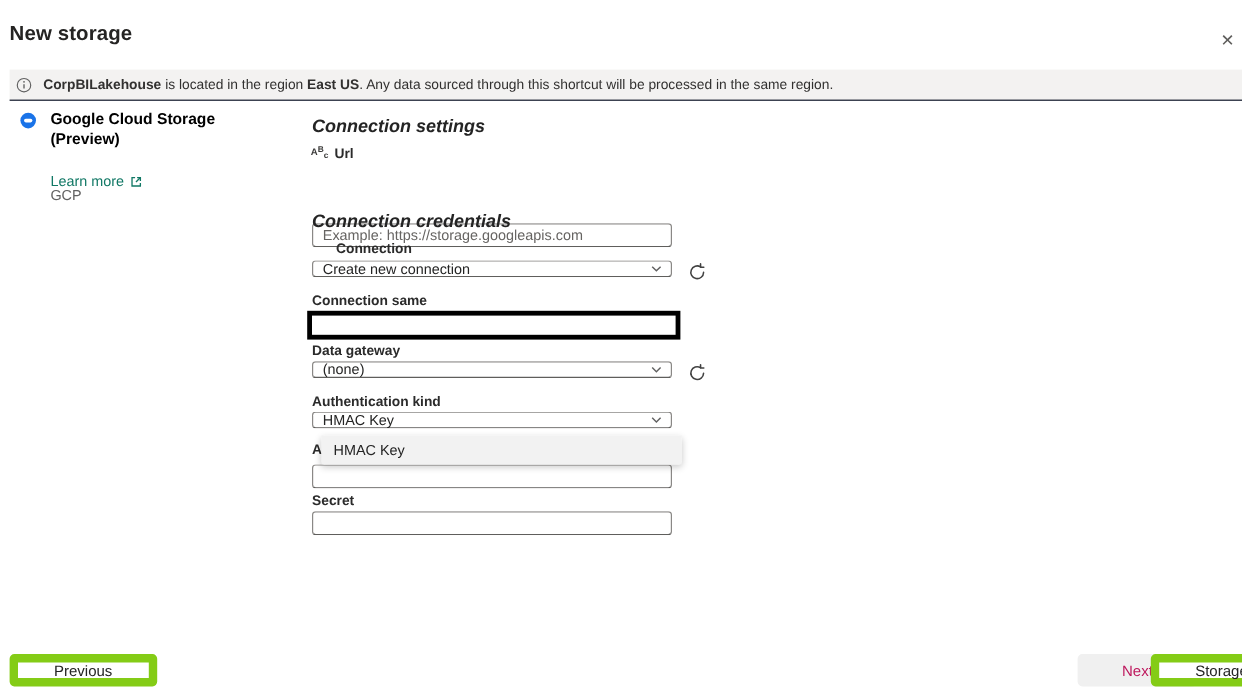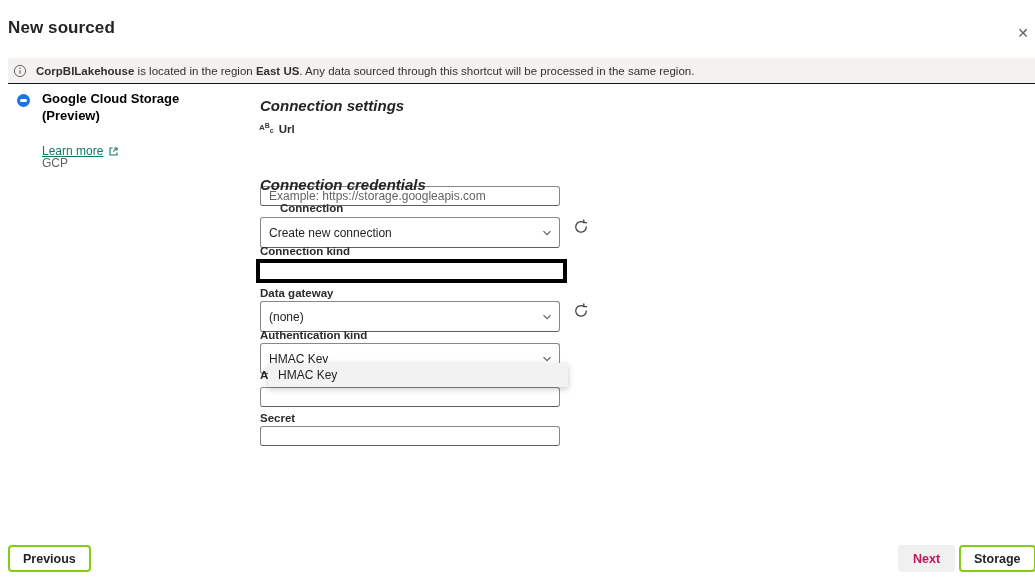--- a/index.html
+++ b/index.html
@@ -74,21 +74,20 @@
     font-size: 12px;
     color: #616161;
     margin-top: 30px;
   }
   .learn-more {
     left: 42px; top: 144px;
     display: flex; align-items: center; gap: 5px;
     font-size: 12px;
     color: #117865;
     cursor: pointer;
-    text-decoration: underline;
   }
 
   .section-heading {
     font-size: 15px;
     font-weight: 700;
     color: #242424;
     font-style: italic;
   }
   .field-label {
     font-size: 11.5px;
@@ -116,21 +115,21 @@
     background: #ffffff;
     font-family: "Liberation Sans", "DejaVu Sans", sans-serif;
     font-size: 12px;
     color: #242424;
     padding: 0 8px;
     outline: none;
   }
   .text-input::placeholder { color: #666462; opacity: 1; }
 
   .combobox {
-    width: 300px; height: 31px;
+    width: 300px; height: 14px;
     border: 1px solid #8a8886;
     border-bottom-color: #5f5e5c;
     border-radius: 3px;
     background: #ffffff;
     display: flex; align-items: center; justify-content: space-between;
     padding: 0 6px 0 8px;
     font-size: 12px;
     color: #242424;
     cursor: pointer;
   }
@@ -163,42 +162,42 @@
     display: flex; align-items: center;
     padding-left: 10px;
     font-size: 12px;
     color: #242424;
     cursor: pointer;
   }
 
   .btn {
     height: 27px;
     border-radius: 4px;
-    border: 2px solid #84cc16;
+    border: 7px solid #84cc16;
     background: #ffffff;
     color: #242424;
     font-family: "Liberation Sans", "DejaVu Sans", sans-serif;
     font-size: 12.5px;
-    font-weight: 700;
-    padding: 0 13px;
+    font-weight: 400;
+    padding: 0 30px;
     cursor: pointer;
   }
   .btn.disabled {
     background: #f0f0f0;
     border-color: #f0f0f0;
     color: #be185d;
     cursor: default;
   }
 </style>
 </head>
 <body>
 
 <div class="dialog">
 
-  <div class="abs dlg-title">New sourced</div>
+  <div class="abs dlg-title">New storage</div>
   <div class="abs close-btn">✕</div>
 
   <div class="abs banner">
     <span style="display:flex;">
       <svg width="14" height="14" viewBox="0 0 16 16">
         <circle cx="8" cy="8" r="6.4" fill="none" stroke="#616161" stroke-width="1.1"></circle>
         <line x1="8" y1="7" x2="8" y2="11.2" stroke="#616161" stroke-width="1.3"></line>
         <circle cx="8" cy="4.8" r="0.85" fill="#616161"></circle>
       </svg>
     </span>
@@ -240,21 +239,21 @@
         </svg>
     </span>
   </div>
   <div class="abs refresh-btn" style="left:572px; top:218px;">
     <svg width="16" height="16" viewBox="0 0 16 16">
       <path d="M10.8 3.4 A5.3 5.3 0 1 0 13.3 8" fill="none" stroke="#424242" stroke-width="1.3" stroke-linecap="round"></path>
       <path d="M10.8 0.9 L10.8 3.7 L13.5 3.7" fill="none" stroke="#424242" stroke-width="1.3" stroke-linecap="round" stroke-linejoin="round"></path>
     </svg>
   </div>
 
-  <div class="abs field-label" style="left:260px; top:245px;">Connection kind</div>
+  <div class="abs field-label" style="left:260px; top:245px;">Connection same</div>
   <div class="abs redaction-box"></div>
 
   <div class="abs field-label" style="left:260px; top:287px;">Data gateway</div>
   <div class="abs combobox" style="left:260px; top:301px;">
     <span>(none)</span>
     <span style="display:flex;">
       <svg width="12" height="12" viewBox="0 0 12 12">
           <path d="M2.5 4.2 L6 7.7 L9.5 4.2" fill="none" stroke="#616161" stroke-width="1.2"></path>
         </svg>
     </span>

